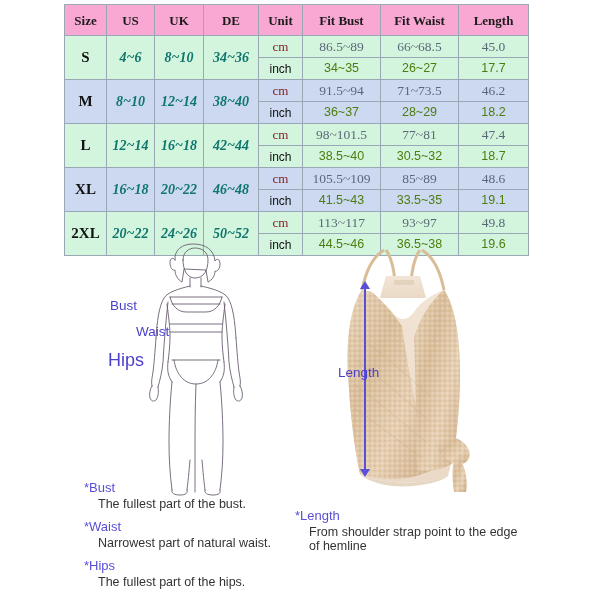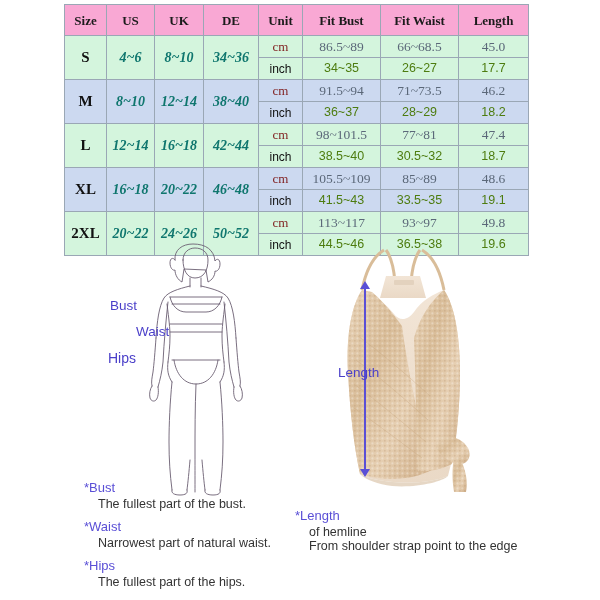--- a/index.html
+++ b/index.html
@@ -69,21 +69,21 @@
   col.c-waist{width:78px;}
   col.c-len{width:70px;}
 
   
   .figures{position:absolute;left:0;top:240px;width:600px;height:260px;}
 
   .body-fig{position:absolute;left:96px;top:2px;width:200px;height:255px;}
   .body-fig svg{display:block;}
   .lbl-bust{position:absolute;left:110px;top:58px;color:#4a3fc9;font-size:13.5px;}
   .lbl-waist{position:absolute;left:104px;top:84px;color:#4a3fc9;font-size:13.5px;margin-left:32px;}
-  .lbl-hips{position:absolute;left:108px;top:110px;color:#4a3fc9;font-size:14px;}
+  .lbl-hips{position:absolute;left:108px;top:110px;color:#4a3fc9;font-size:18px;}
 
   .garment{position:absolute;left:316px;top:2px;width:176px;height:252px;}
 
   .len-arrow{position:absolute;left:364px;top:48px;width:2px;height:182px;background:#5a4fd6;}
   .len-arrow:before,.len-arrow:after{
     content:"";position:absolute;left:-4px;width:0;height:0;
     border-left:5px solid transparent;border-right:5px solid transparent;
   }
   .len-arrow:before{top:-7px;border-bottom:8px solid #5a4fd6;}
   .len-arrow:after{bottom:-7px;border-top:8px solid #5a4fd6;}
@@ -354,17 +354,17 @@
     <p class="note-h">*Bust</p>
     <p class="note-b">The fullest part of the bust.</p>
     <p class="note-h">*Waist</p>
     <p class="note-b">Narrowest part of natural waist.</p>
     <p class="note-h">*Hips</p>
     <p class="note-b2">The fullest part of the hips.</p>
   </div>
 
   <div class="notes-right">
     <p class="note-h">*Length</p>
+    <p class="note-b2">From shoulder strap point to the edge</p>
     <p class="note-b2">of hemline</p>
-    <p class="note-b2">From shoulder strap point to the edge</p>
   </div>
 
 </div>
 
 </body></html>

